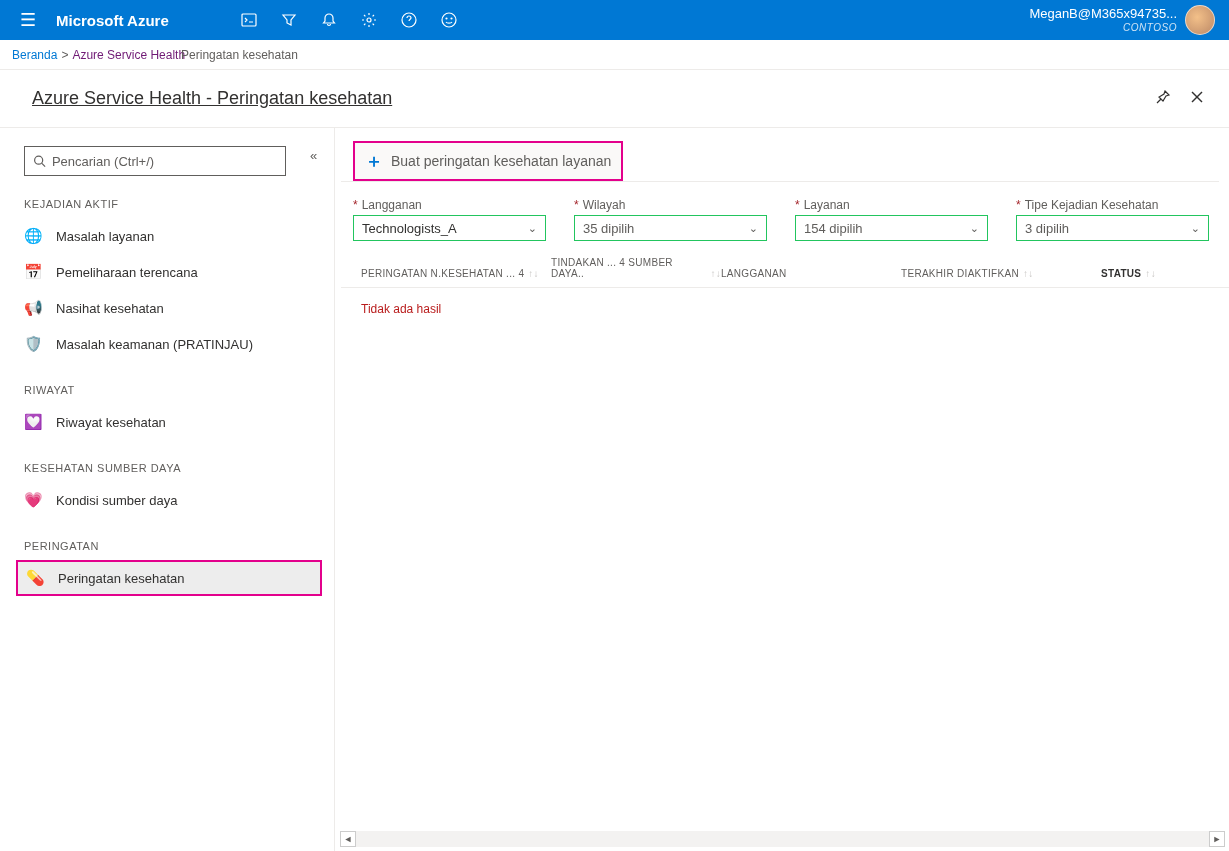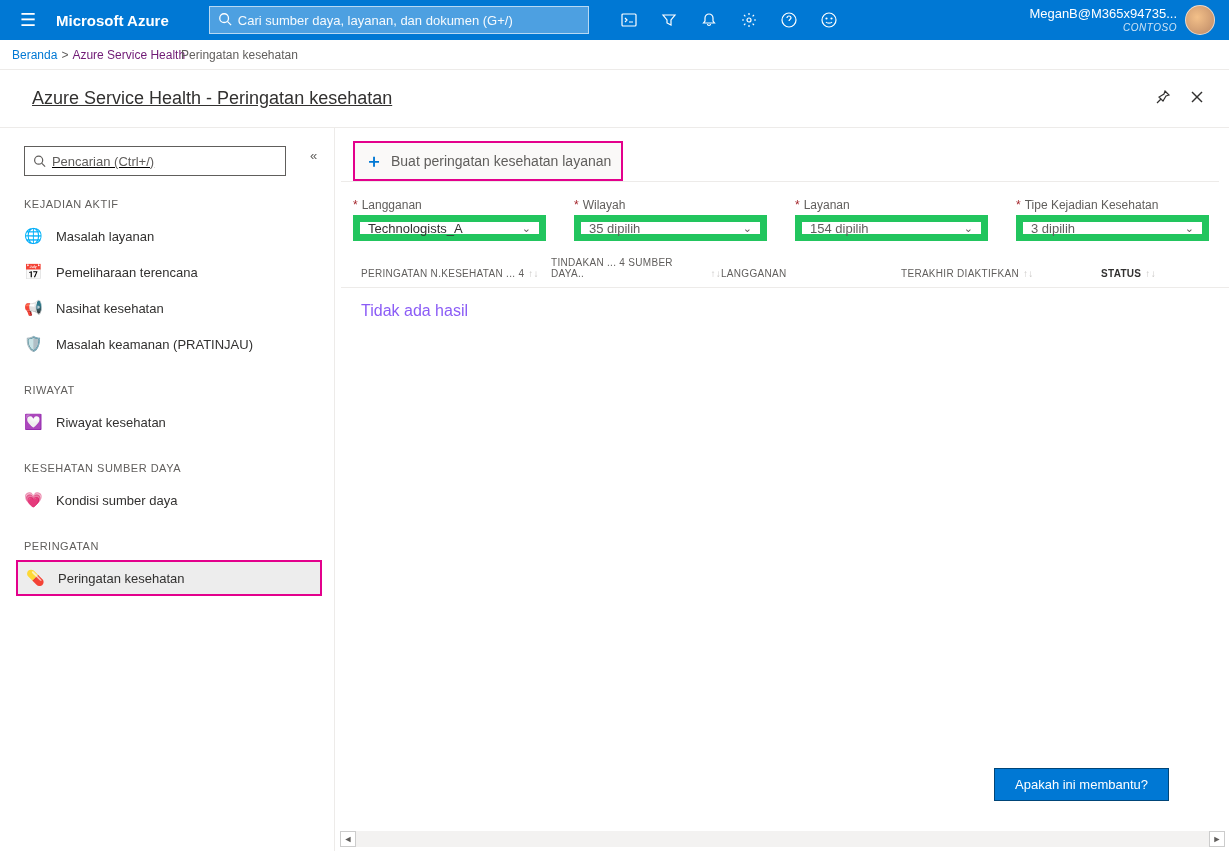--- a/index.html
+++ b/index.html
@@ -33,80 +33,71 @@
 .titlebar .actions { margin-left: auto; display: flex; gap: 18px; }
 .titlebar .actions .icon { cursor: pointer; }
 .pin-icon svg, .close-icon svg { width: 16px; height: 16px; }
 
 
 .content { display: flex; height: calc(851px - 40px - 30px - 58px); }
 .sidebar { width: 335px; border-right: 1px solid #edebe9; padding: 18px 12px 18px 24px; overflow-y: auto; }
 .main { flex: 1; position: relative; padding: 12px 0 0 0; overflow: hidden; }
 
 .searchbox { display: flex; align-items: center; border: 1px solid #605e5c; height: 30px; padding: 0 8px; width: 262px; }
-.searchbox input { border: none; outline: none; font-size: 13px; width: 100%; margin-left: 6px; text-decoration: underline; }
+.searchbox input { border: none; outline: none; font-size: 13px; width: 100%; margin-left: 6px; }
 .searchbox input::placeholder { color: #605e5c; }
 .collapse-toggle { position: absolute; left: 310px; top: 148px; cursor: pointer; font-size: 13px; color: #605e5c; }
 
 .section-label { font-size: 11px; letter-spacing: 0.5px; color: #605e5c; margin: 22px 0 8px; text-transform: uppercase; }
 .nav-item { display: flex; align-items: center; height: 36px; padding: 0 8px; font-size: 13px; color: #323130; cursor: pointer; gap: 14px; margin-left: -8px; }
 .nav-item.active { background: #ededed; }
 .nav-item .nav-icon { width: 18px; text-align: center; font-size: 15px; }
 .nav-item.highlighted-box { border: 2px solid #e3008c; }
 
 
 .command-bar { height: 42px; display: flex; align-items: center; padding: 0 20px 0 12px; border-bottom: 1px solid #edebe9; margin: 0 10px 0 6px; }
 .cmd-button { display: flex; align-items: center; gap: 8px; color: #605e5c; font-size: 14px; cursor: pointer; padding: 6px 10px; border: 2px solid #e3008c; background: #faf9f8; }
 .cmd-button .plus { color: #0078d4; font-size: 18px; font-weight: bold; }
 
 
 .filters { display: flex; gap: 28px; padding: 16px 20px 10px 12px; margin-left: 6px; }
 .filter { flex: 1; min-width: 0; }
 .filter-label { font-size: 12px; color: #605e5c; margin-bottom: 3px; display: block; }
 .filter-label .req { color: #a4262c; margin-right: 4px; }
-.dropdown { border: 7px solid #22c55e; height: 26px; display: flex; align-items: center; justify-content: space-between; padding: 0 8px; font-size: 13px; color: #323130; cursor: pointer; background: #fff; }
+.dropdown { border: 1px solid #22c55e; height: 26px; display: flex; align-items: center; justify-content: space-between; padding: 0 8px; font-size: 13px; color: #323130; cursor: pointer; background: #fff; }
 .dropdown .chev { font-size: 11px; color: #605e5c; }
 .dropdown.gray { color: #605e5c; }
 
 
 .table-head { display: flex; padding: 6px 20px 8px 20px; margin-left: 6px; border-bottom: 1px solid #edebe9; font-size: 10px; color: #605e5c; letter-spacing: 0.3px; }
 .th { display: flex; align-items: flex-end; gap: 4px; }
 .th .sort { color: #c8c6c4; font-size: 10px; }
 .th1 { flex: 0 0 190px; }
 .th2 { flex: 0 0 170px; }
 .th3 { flex: 0 0 180px; }
 .th4 { flex: 0 0 200px; }
 .th5 { flex: 0 0 80px; font-weight: 700; color: #323130; }
 
-.no-results { padding: 14px 20px; color: #8b5cf6; font-size: 16px; margin-left: 6px; }
+.no-results { padding: 14px 20px; color: #b91c1c; font-size: 12px; margin-left: 6px; }
 
 
 .help-btn { position: absolute; right: 60px; bottom: 50px; background: #0078d4; color: #fff; border: 1px solid #004578; padding: 8px 20px; font-size: 13px; cursor: pointer; }
 
 
 .hscroll { position: absolute; left: 340px; right: 4px; bottom: 4px; height: 16px; background: #f3f2f1; }
 .hscroll .thumb-left { position: absolute; left: 0; width: 16px; height: 16px; background: #fff; border: 1px solid #ccc; display: flex; align-items: center; justify-content: center; font-size: 9px; color: #605e5c; }
 .hscroll .thumb-right { position: absolute; right: 0; width: 16px; height: 16px; background: #fff; border: 1px solid #ccc; display: flex; align-items: center; justify-content: center; font-size: 9px; color: #605e5c; }
 .hscroll .track { position: absolute; left: 16px; right: 16px; height: 16px; }
 </style>
 </head>
 <body>
 
 <div class="topbar">
   <div class="hamburger">☰</div>
   <div class="brand">Microsoft Azure</div>
-  <div class="searchbar">
-    <span>
-      <svg width="14" height="14" viewBox="0 0 16 16" fill="none" stroke="#fff" stroke-width="1.5">
-          <circle cx="7" cy="7" r="5"></circle>
-          <line x1="11" y1="11" x2="15" y2="15"></line>
-        </svg>
-    </span>
-    <input type="text" placeholder="Cari sumber daya, layanan, dan dokumen (G+/)" style="">
-  </div>
   <div class="topbar-icons">
     <div class="icon">
       <svg width="16" height="16" viewBox="0 0 16 16" fill="none" stroke="#fff" stroke-width="1.2">
           <rect x="1" y="2" width="14" height="12" rx="1"></rect>
           <path d="M4 6l2 2-2 2M8 10h4"></path>
         </svg>
     </div>
     <div class="icon">
       <svg width="16" height="16" viewBox="0 0 16 16" fill="none" stroke="#fff" stroke-width="1.2">
           <path d="M2 3h12l-4 5v5l-4-2V8z"></path>
@@ -277,21 +268,20 @@
           <span class="sort">↑↓</span>
         </div>
       <div class="th th5">
           <span>STATUS</span>
           <span class="sort">↑↓</span>
         </div>
     </div>
 
     <div class="no-results">Tidak ada hasil</div>
 
-    <div class="help-btn">Apakah ini membantu?</div>
   </div>
 </div>
 
 <div class="hscroll">
   <div class="thumb-left">◄</div>
   <div class="track"></div>
   <div class="thumb-right">►</div>
 </div>
 
 </body></html>

